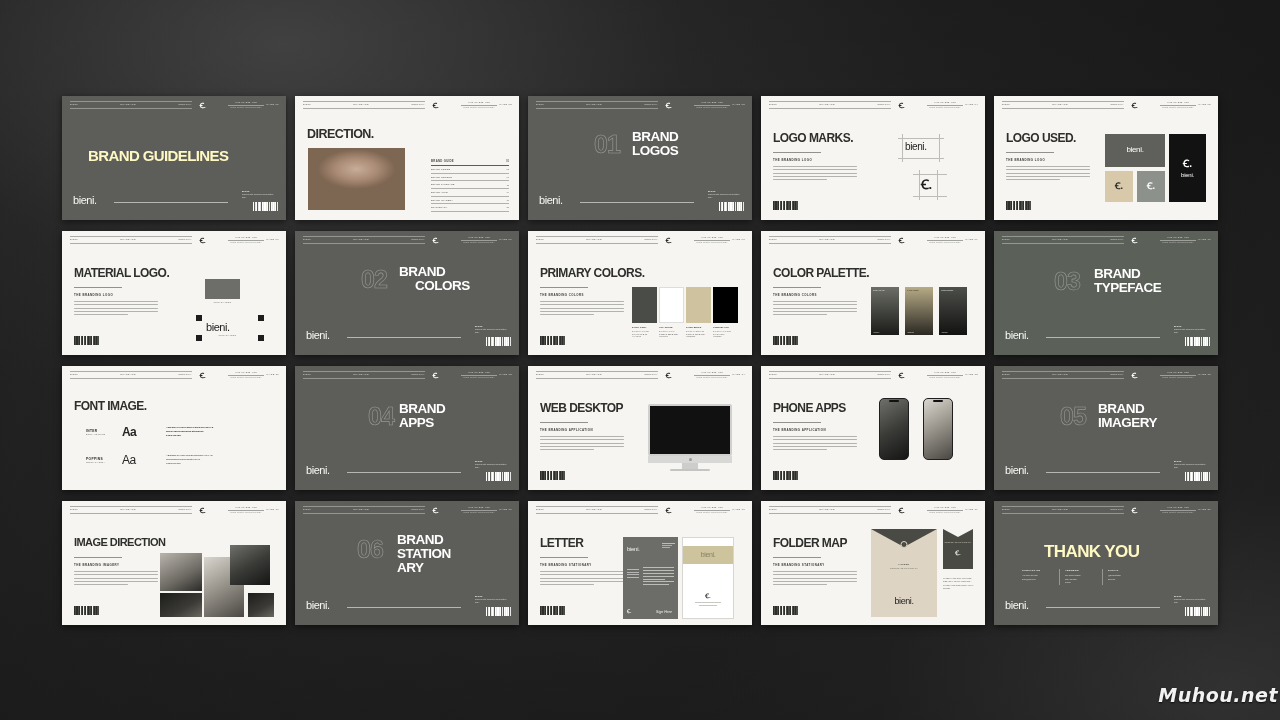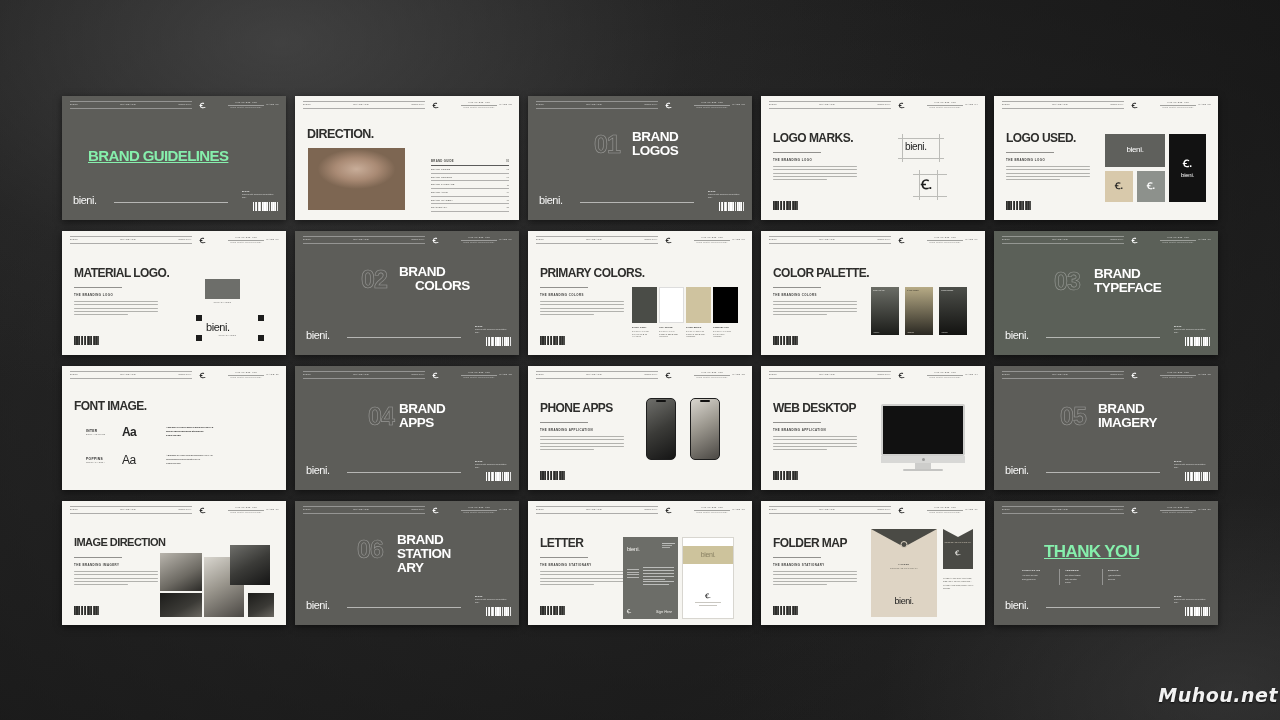--- a/index.html
+++ b/index.html
@@ -67,22 +67,21 @@
   .hdr .meta .m1{ font-size:2.3px; letter-spacing:.3px; opacity:.85; }
   .hdr .meta .mrule{ height:.5px; background:currentColor; opacity:.4; margin:1.2px 0 1px; }
   .hdr .meta .m2{ font-size:1.9px; letter-spacing:.2px; opacity:.6; }
   .hdr .pg{
     position:absolute; right:7px; top:7px; font-size:2.4px; letter-spacing:.4px; opacity:.8;
   }
 
   
   .cover-title{
     position:absolute; font-weight:bold; letter-spacing:-.6px;
-    color:#86efac;
-    text-decoration:underline;
+    color:#fef9c3;
   }
   .cover-brand{
     position:absolute; left:11px; bottom:12px;
     font-size:11px; font-weight:500; letter-spacing:-.45px; opacity:.95;
   }
   .cover-line{
     position:absolute; left:52px; bottom:17px; right:58px; height:.6px;
     background:currentColor; opacity:.55;
   }
   .bigno{
@@ -874,92 +873,92 @@
         <span>BIENI</span>
         <span>STANDARD</span>
         <span>IDENTITY</span>
       </div>
       <div class="mark">Ꞓ.</div>
       <div class="meta">
         <div class="m1">V.01 01 DIS. 000</div>
         <div class="mrule"></div>
         <div class="m2">brand identity guidelines 2024</div>
       </div>
-      <div class="pg">PAGE 13</div>
-    </div>
-    <div class="ctitle">PHONE APPS</div>
-    <div class="hrule"></div>
-    <div class="ckicker">THE BRANDING APPLICATION</div>
-    <div class="cbody">
-        <span></span>
-        <span></span>
-        <span></span>
-        <span></span>
-        <span></span>
-      </div>
-    <div class="phone ph-b" style="left:118px;top:32px;">
-      <div class="notch"></div>
-    </div>
-    <div class="phone ph-c" style="left:162px;top:32px;">
-      <div class="notch"></div>
-    </div>
-    <div class="barcode bc-bl" style="position:absolute;">
-      <i></i>
-        <i></i>
-        <i></i>
-        <i></i>
-        <i></i>
-        <i></i>
-        <i></i>
-        <i></i>
-        <i></i>
-        <i></i>
-        <i></i>
-        <i></i>
-        <i></i>
-        <i></i>
-        <i></i>
-        <i></i>
-        <i></i>
-        <i></i>
-    </div>
-  </div>
-
-  <div class="slide light">
-    <div class="hdr">
-      <div class="rule"></div>
-      <div class="rule2"></div>
-      <div class="nav">
-        <span>BIENI</span>
-        <span>STANDARD</span>
-        <span>IDENTITY</span>
-      </div>
-      <div class="mark">Ꞓ.</div>
-      <div class="meta">
-        <div class="m1">V.01 01 DIS. 000</div>
-        <div class="mrule"></div>
-        <div class="m2">brand identity guidelines 2024</div>
-      </div>
       <div class="pg">PAGE 14</div>
     </div>
     <div class="ctitle">WEB DESKTOP</div>
     <div class="hrule"></div>
     <div class="ckicker">THE BRANDING APPLICATION</div>
     <div class="cbody">
         <span></span>
         <span></span>
         <span></span>
         <span></span>
         <span></span>
       </div>
     <div class="imac" style="left:120px;top:38px;">
       <div class="screen ph-d"></div>
       <div class="chin"></div>
       <div class="neck"></div>
       <div class="base"></div>
+    </div>
+    <div class="barcode bc-bl" style="position:absolute;">
+      <i></i>
+        <i></i>
+        <i></i>
+        <i></i>
+        <i></i>
+        <i></i>
+        <i></i>
+        <i></i>
+        <i></i>
+        <i></i>
+        <i></i>
+        <i></i>
+        <i></i>
+        <i></i>
+        <i></i>
+        <i></i>
+        <i></i>
+        <i></i>
+    </div>
+  </div>
+
+  <div class="slide light">
+    <div class="hdr">
+      <div class="rule"></div>
+      <div class="rule2"></div>
+      <div class="nav">
+        <span>BIENI</span>
+        <span>STANDARD</span>
+        <span>IDENTITY</span>
+      </div>
+      <div class="mark">Ꞓ.</div>
+      <div class="meta">
+        <div class="m1">V.01 01 DIS. 000</div>
+        <div class="mrule"></div>
+        <div class="m2">brand identity guidelines 2024</div>
+      </div>
+      <div class="pg">PAGE 13</div>
+    </div>
+    <div class="ctitle">PHONE APPS</div>
+    <div class="hrule"></div>
+    <div class="ckicker">THE BRANDING APPLICATION</div>
+    <div class="cbody">
+        <span></span>
+        <span></span>
+        <span></span>
+        <span></span>
+        <span></span>
+      </div>
+    <div class="phone ph-b" style="left:118px;top:32px;">
+      <div class="notch"></div>
+    </div>
+    <div class="phone ph-c" style="left:162px;top:32px;">
+      <div class="notch"></div>
     </div>
     <div class="barcode bc-bl" style="position:absolute;">
       <i></i>
         <i></i>
         <i></i>
         <i></i>
         <i></i>
         <i></i>
         <i></i>
         <i></i>

